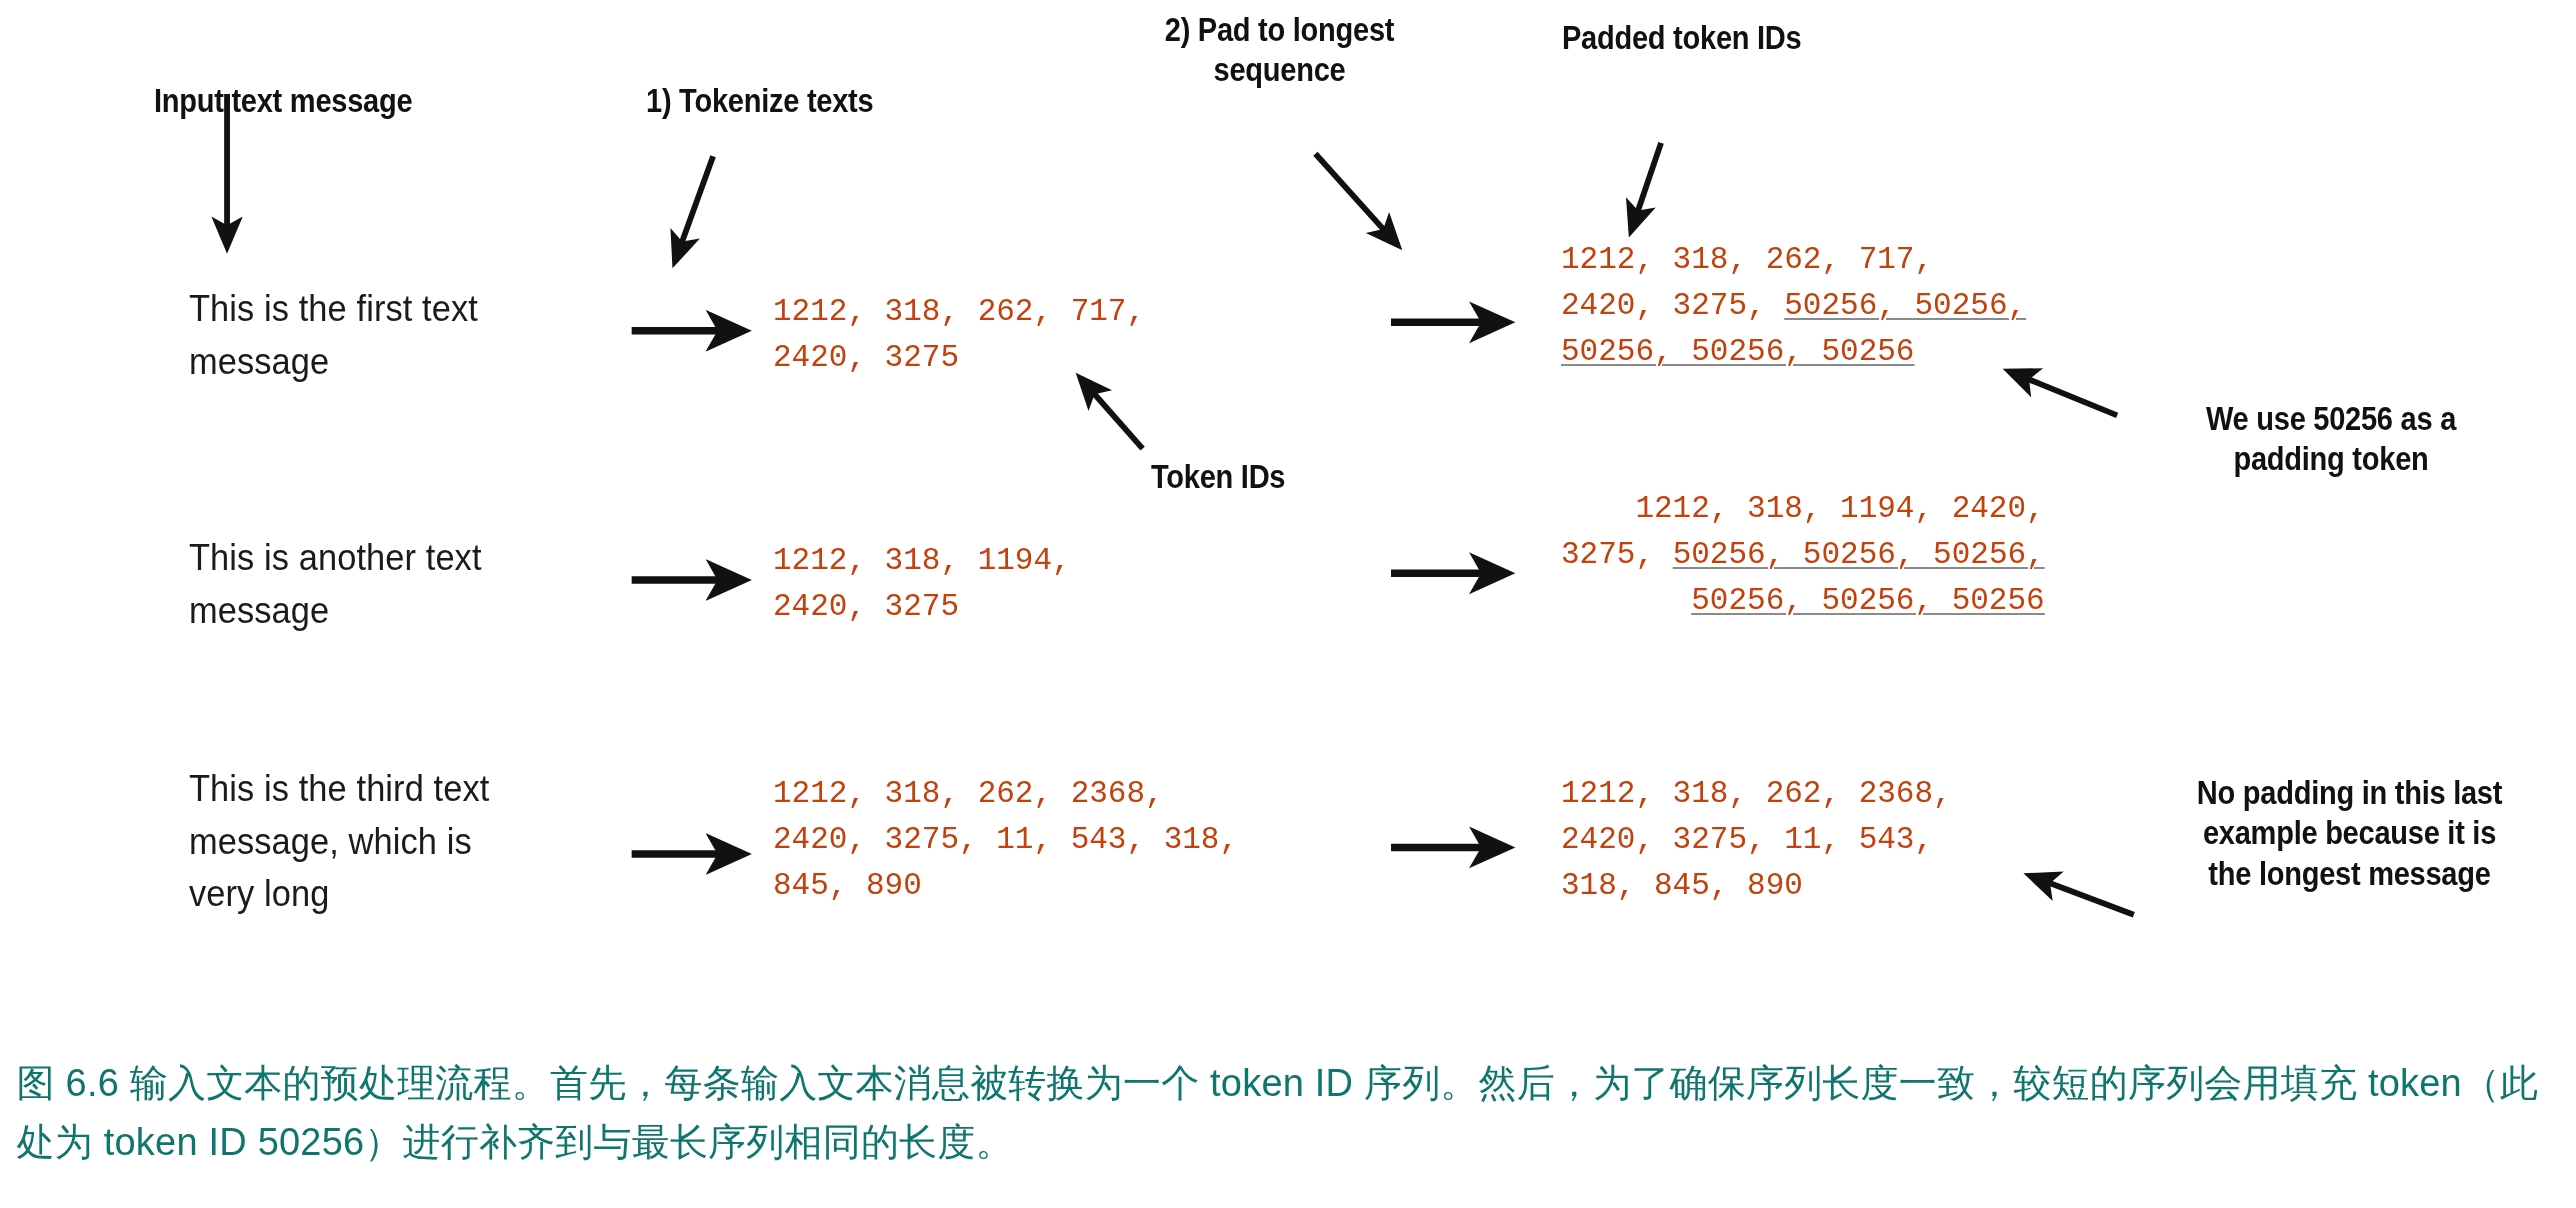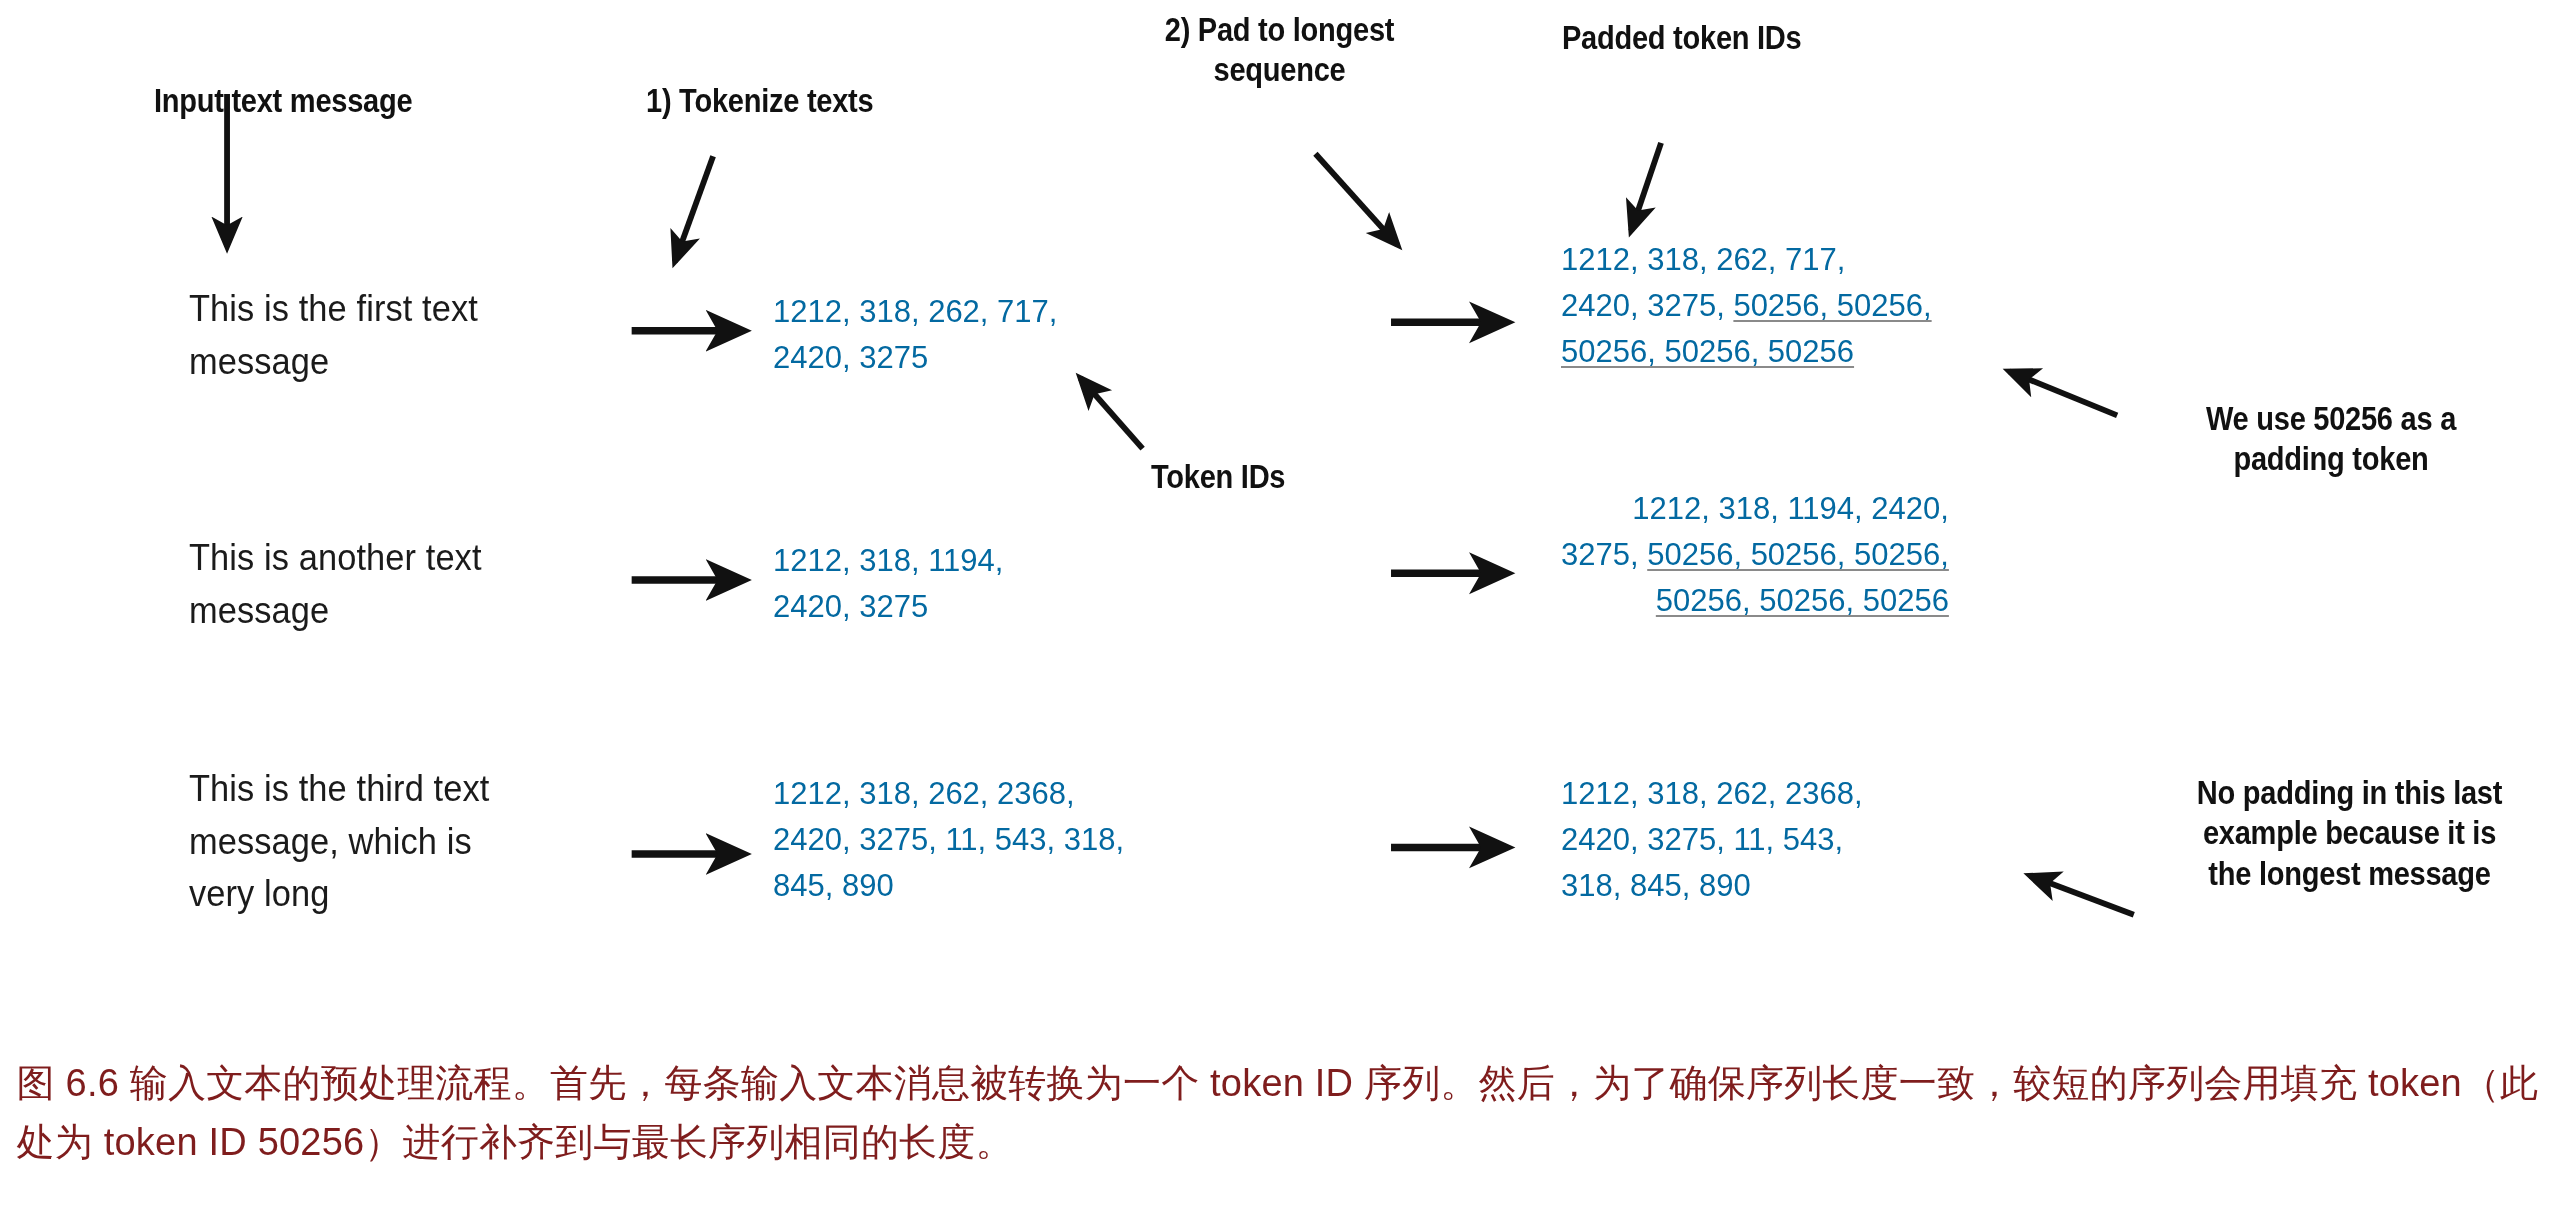--- a/index.html
+++ b/index.html
@@ -47,38 +47,38 @@
     font-size: 37px;
     line-height: 1.42;
     white-space: pre-line;
     letter-spacing: 0.1px;
     transform: scaleX(0.93);
     transform-origin: left top;
   }
 
   
   .ids {
-    font-family: Liberation Sans, sans-serif;
-    color: #0369a1;
+    font-family: Liberation Mono, monospace;
+    color: #c2410c;
     font-size: 31px;
     line-height: 1.48;
     white-space: pre;
     letter-spacing: 0px;
   }
   .ids .pad {
     text-decoration: underline;
     text-decoration-color: #8a8a8a;
     text-underline-offset: 4.2px;
     text-decoration-thickness: 1.7px;
   }
 
   
   .caption {
     font-family: "Liberation Sans", "DejaVu Sans", sans-serif;
-    color: #7f1d1d;
+    color: #0f766e;
     font-size: 38px;
     line-height: 1.55;
     letter-spacing: 0.2px;
     width: 2526px;
   }
 
   svg.overlay {
     position: absolute;
     left: 0; top: 0;
     width: 2576px;

